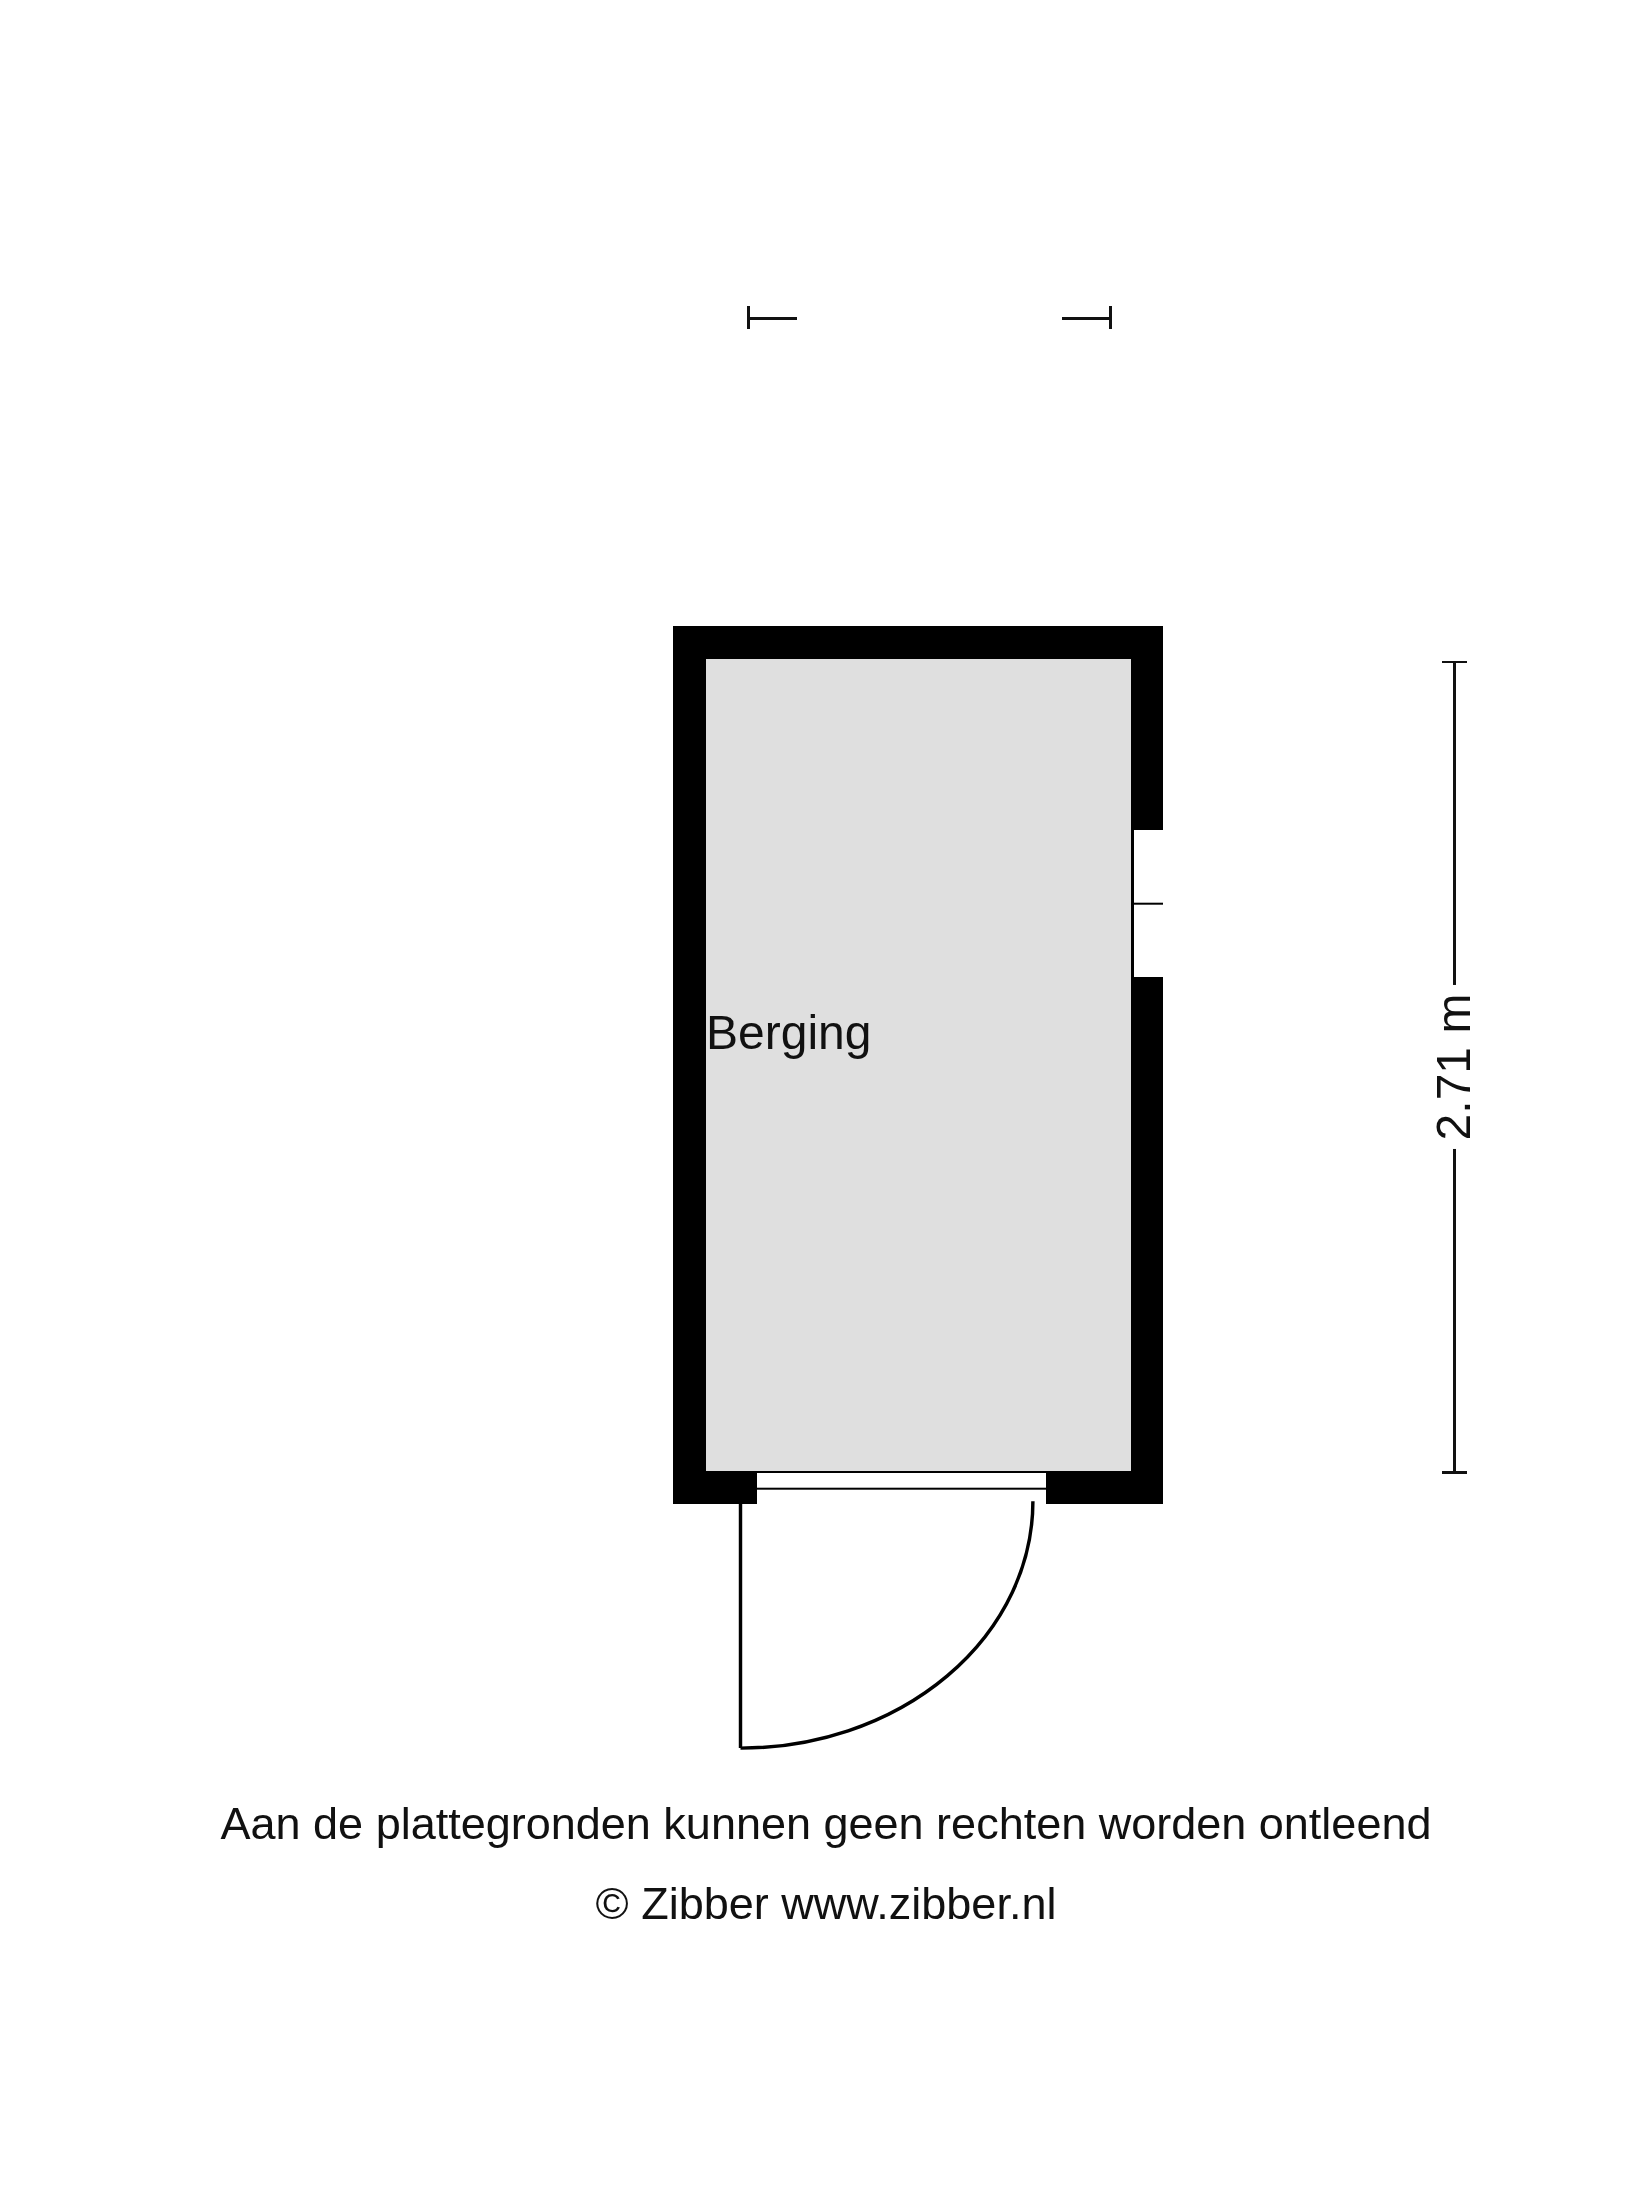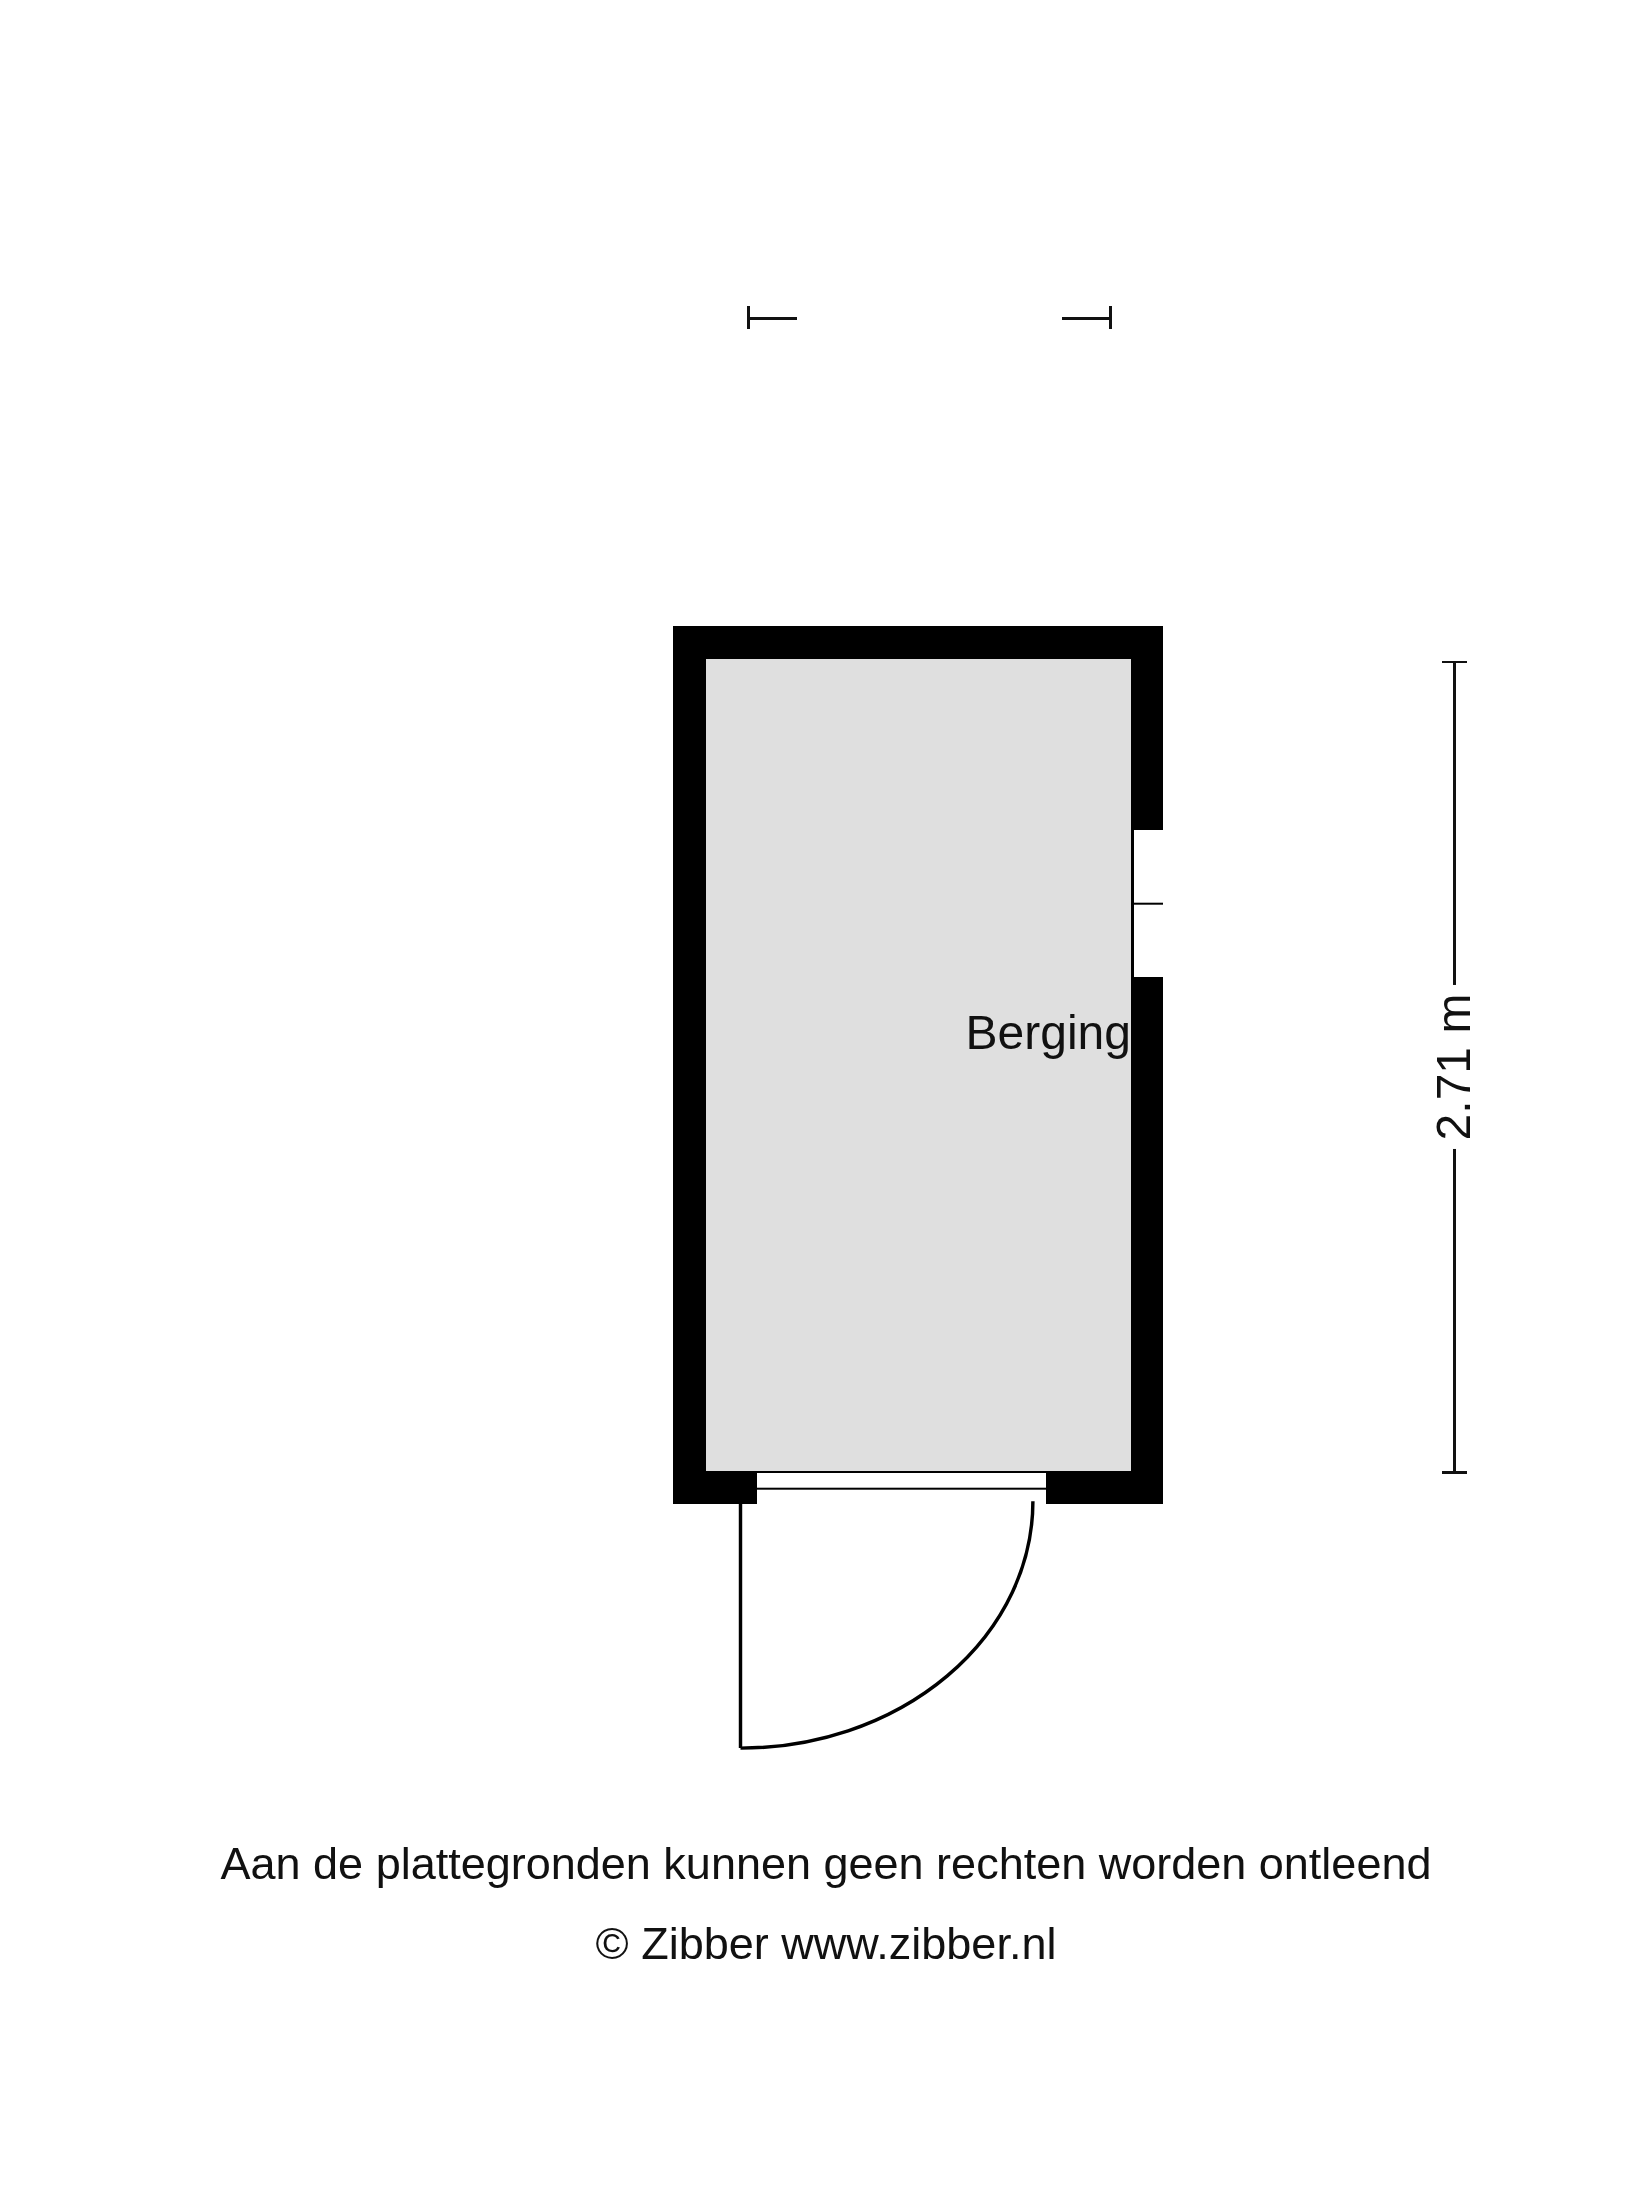--- a/index.html
+++ b/index.html
@@ -120,21 +120,21 @@
     top: 33px;
     width: 425px;
     height: 812px;
     background: #dfdfdf;
   }
   .room-label {
     position: absolute;
     left: 33px;
     top: 379px;
     width: 425px;
-    text-align: right;
+    text-align: left;
     font-size: 48px;
     color: #111111;
   }
 
   
   .window-right {
     position: absolute;
     right: 0;
     top: 200px;
     width: 29px;
@@ -190,21 +190,20 @@
     position: absolute;
     left: 0;
     top: 1798px;
     width: 1652px;
     text-align: center;
   }
   .footer .line1 {
     font-size: 45px;
     color: #111111;
     white-space: nowrap;
-    margin-top: 40px;
   }
   .footer .line2 {
     font-size: 45px;
     color: #111111;
     margin-top: 28px;
     white-space: nowrap;
   }
 </style>
 </head>
 <body>

